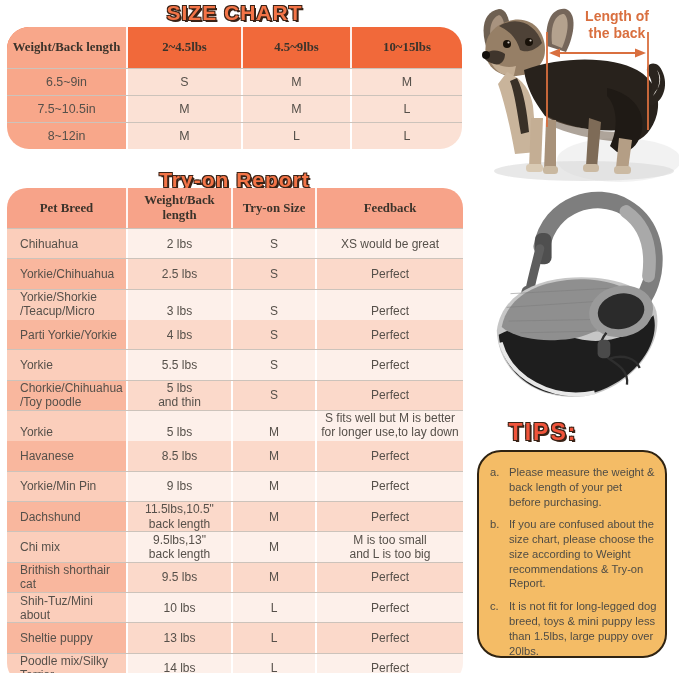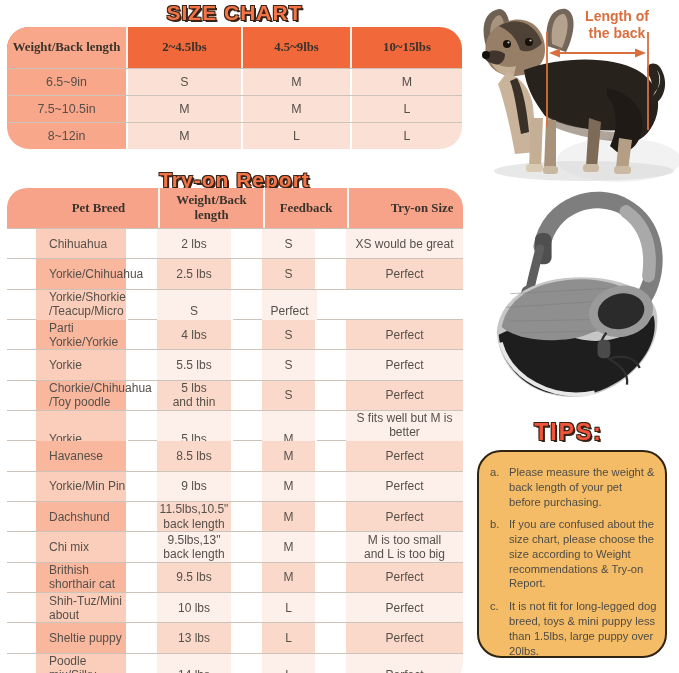--- a/index.html
+++ b/index.html
@@ -7,47 +7,47 @@
        font-family:"Liberation Sans", sans-serif;-webkit-font-smoothing:antialiased;}
   .canvas{position:relative;width:571px;height:673px;background:#fff;}
 
   
   .bubble-title{position:absolute;margin:0;text-align:center;font-weight:bold;
     color:#F37447;letter-spacing:1px;
     text-shadow:-1px -1px 0 #3A2317,1px -1px 0 #3A2317,-1px 1px 0 #3A2317,
                  1px 1px 0 #3A2317,2px 2px 0 #3A2317;}
   .sc-title{left:7px;width:455px;top:1px;font-size:21px;}
   .tr-title{left:7px;width:455px;top:168px;font-size:21px;}
-  .tips-title{left:483px;top:419px;width:120px;text-align:right;font-size:23px;letter-spacing:2px;}
+  .tips-title{left:483px;top:419px;width:120px;text-align:center;font-size:23px;letter-spacing:2px;}
 
   
   .tbl{position:absolute;overflow:hidden;background:#fff;}
   .sc-tbl{left:7px;top:27px;width:455px;border-radius:22px;}
   .tr-tbl{left:7px;top:188px;width:456px;border-radius:20px;}
   .sc-grid{display:grid;grid-template-columns:121px 115px 109px 110px;}
   .tr-grid{display:grid;grid-template-columns:121px 105px 84px 146px;}
   .thead{align-items:stretch;font-family:Liberation Serif, serif;}
   .sc-tbl .thead{height:41px;background:#F1693A;}
-  .tr-tbl .thead{height:40px;background:#F7A389;padding-left:32px;}
+  .tr-tbl .thead{height:40px;background:#F7A389;}
   .hcell{display:flex;align-items:center;justify-content:center;text-align:center;
          font-weight:bold;color:#3B332B;font-size:12.8px;
          border-right:2px solid rgba(255,255,255,.9);}
   .hcell:last-child{border-right:none;}
   .row{border-top:1px solid #CCC3BB;}
   .sc-tbl .row{height:26px;}
   .tr-tbl .row{height:29.33px;}
   .cell{display:flex;align-items:center;justify-content:center;text-align:center;
         font-size:12.4px;color:#56504A;border-right:2px solid #fff;}
   .cell:last-child{border-right:none;}
   .cell.sm{font-size:10px;line-height:1.18;white-space:pre-line;}
   
   .sc-tbl .cell{background:#FBE1D5;}
   .sc-tbl .c0{background:#F8A78A;}
   
-  .tr-tbl .cell{font-size:12px;margin-left:29px;}
+  .tr-tbl .cell{font-size:12px;}
   .tr-tbl .row:nth-child(odd) .cell{background:#FDF0EA;}
   .tr-tbl .row:nth-child(odd) .c0{background:#FBCEBB;}
   .tr-tbl .row:nth-child(even) .cell{background:#FBD9CA;}
   .tr-tbl .row:nth-child(even) .c0{background:#F9B79E;}
   .tr-tbl .row .c0{justify-content:flex-start;text-align:left;padding-left:13px;}
 
   
   .dog-fig{position:absolute;left:469px;top:0;width:210px;height:185px;}
   .measure-label{position:absolute;left:556px;top:8px;width:122px;text-align:center;
     color:#D96F3F;font-size:14px;line-height:1.22;font-weight:bold;}
@@ -97,39 +97,40 @@
           <div class="cell">L</div>
         </div>
       </div>
   </div>
 
   <h1 class="bubble-title tr-title">Try-on Report</h1>
   <div class="tbl tr-tbl">
     <div class="thead tr-grid">
         <div class="hcell c0">Pet Breed</div>
         <div class="hcell">Weight/Back length</div>
+        <div class="hcell">Try-on Size</div>
         <div class="hcell">Feedback</div>
-        <div class="hcell">Try-on Size</div>
       </div>
     <div>
         <div class="row tr-grid">
           <div class="cell c0">Chihuahua</div>
           <div class="cell">2 lbs</div>
           <div class="cell">S</div>
           <div class="cell">XS would be great</div>
         </div>
         <div class="row tr-grid">
           <div class="cell c0">Yorkie/Chihuahua</div>
           <div class="cell">2.5 lbs</div>
           <div class="cell">S</div>
           <div class="cell">Perfect</div>
         </div>
         <div class="row tr-grid">
           <div class="cell c0 sm">Yorkie/Shorkie
 /Teacup/Micro doodle</div>
+          <div class="cell">3 lbs</div>
           <div class="cell">S</div>
           <div class="cell">Perfect</div>
         </div>
         <div class="row tr-grid">
           <div class="cell c0">Parti Yorkie/Yorkie</div>
           <div class="cell">4 lbs</div>
           <div class="cell">S</div>
           <div class="cell">Perfect</div>
         </div>
         <div class="row tr-grid">

